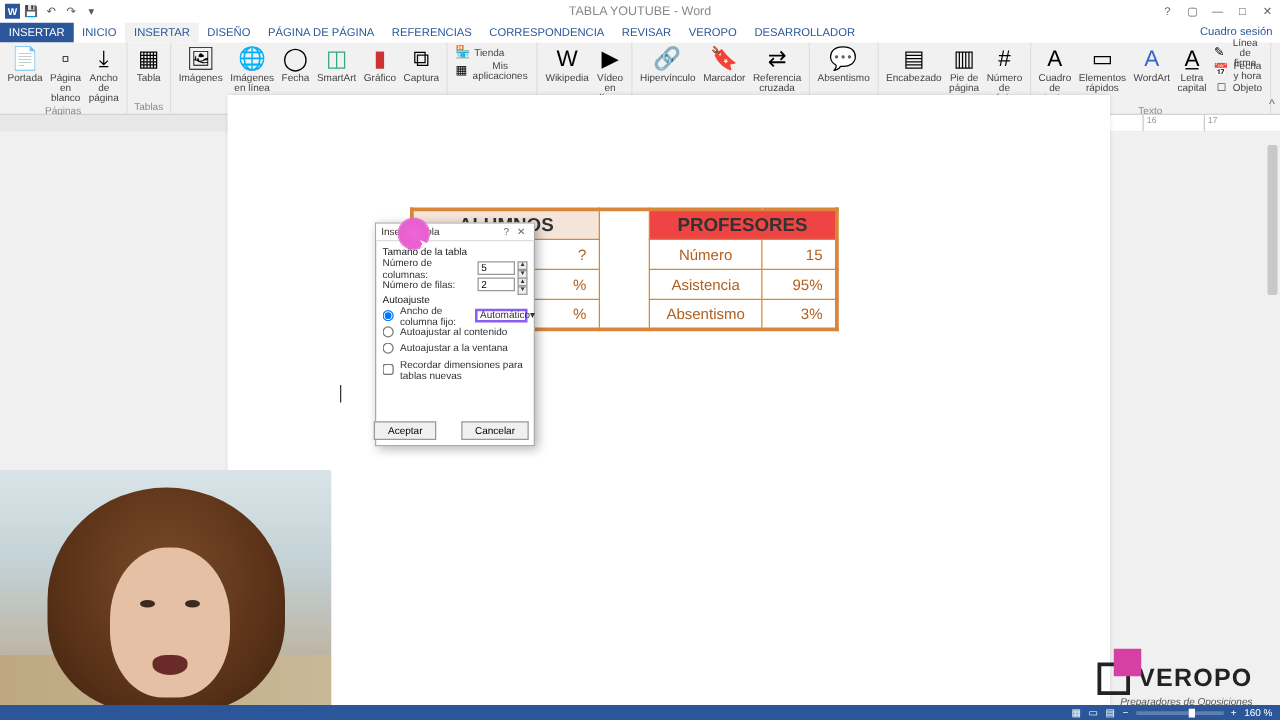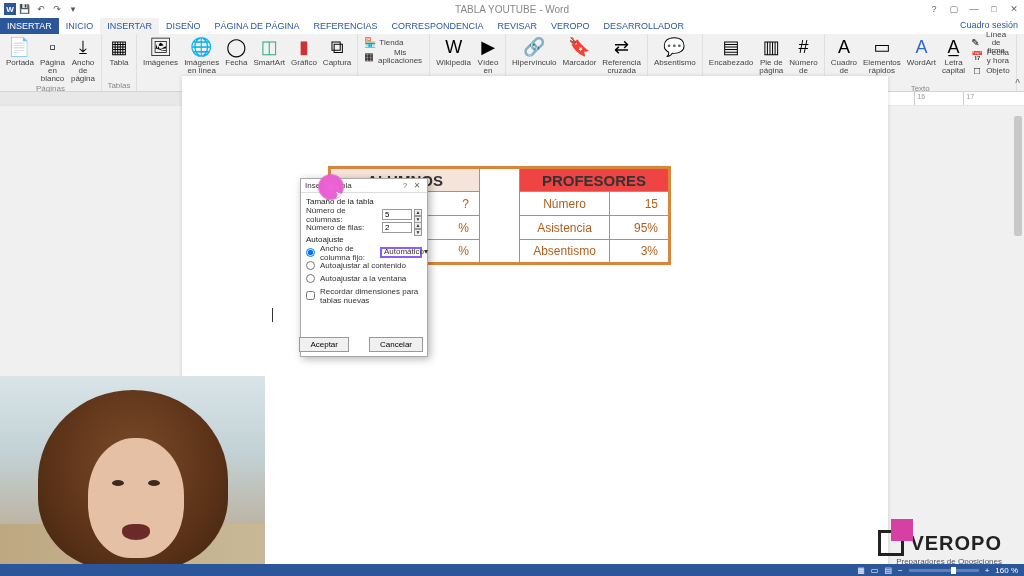--- a/index.html
+++ b/index.html
@@ -94,21 +94,21 @@
   .statusbar { position: absolute; left: 0; right: 0; bottom: 0; height: 12px; background: #2b579a; display: flex; align-items: center; font-size: 8px; color: #fff; padding: 0 6px; }
   .statusbar .right { margin-left: auto; display: flex; align-items: center; gap: 6px; }
   .zoom-slider { width: 70px; height: 3px; background: #5e7fb0; position: relative; }
   .zoom-slider .zthumb { position: absolute; left: 42px; top: -2px; width: 5px; height: 7px; background: #fff; }
 
   
   .logo { position: absolute; right: 22px; bottom: 20px; display: flex; align-items: center; gap: 6px; }
   .logo .sq-out { width: 26px; height: 26px; border: 3px solid #222; position: relative; }
   .logo .sq-in { position: absolute; left: 10px; top: -14px; width: 22px; height: 22px; background: #d63fa3; }
   .logo .txt { font-size: 20px; font-weight: 700; letter-spacing: 1px; color: #222; }
-  .logo .sub { position: absolute; right: 0; bottom: -10px; font-size: 8px; color: #555; }
+  .logo .sub { position: absolute; right: 0; bottom: -10px; font-size: 8px; color: #555; font-style: italic; }
 </style>
 </head>
 <body>
 
 <div class="titlebar">
   <div class="left">
     <div class="word-icon">W</div>
     <div class="qat-btn">💾</div>
     <div class="qat-btn">↶</div>
     <div class="qat-btn">↷</div>

